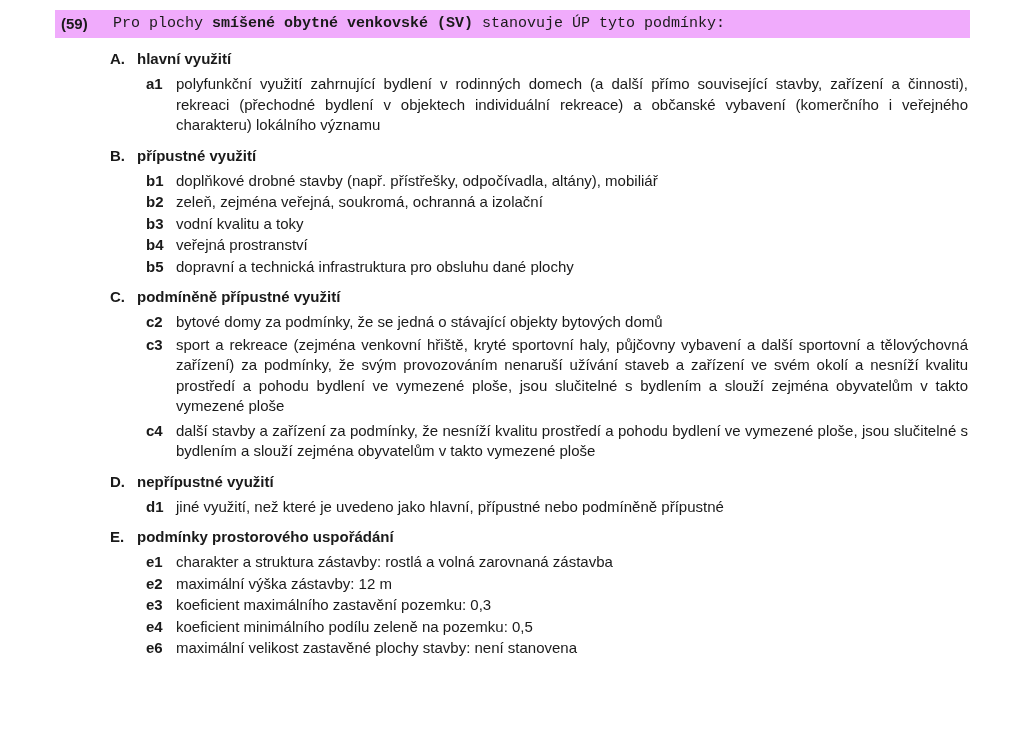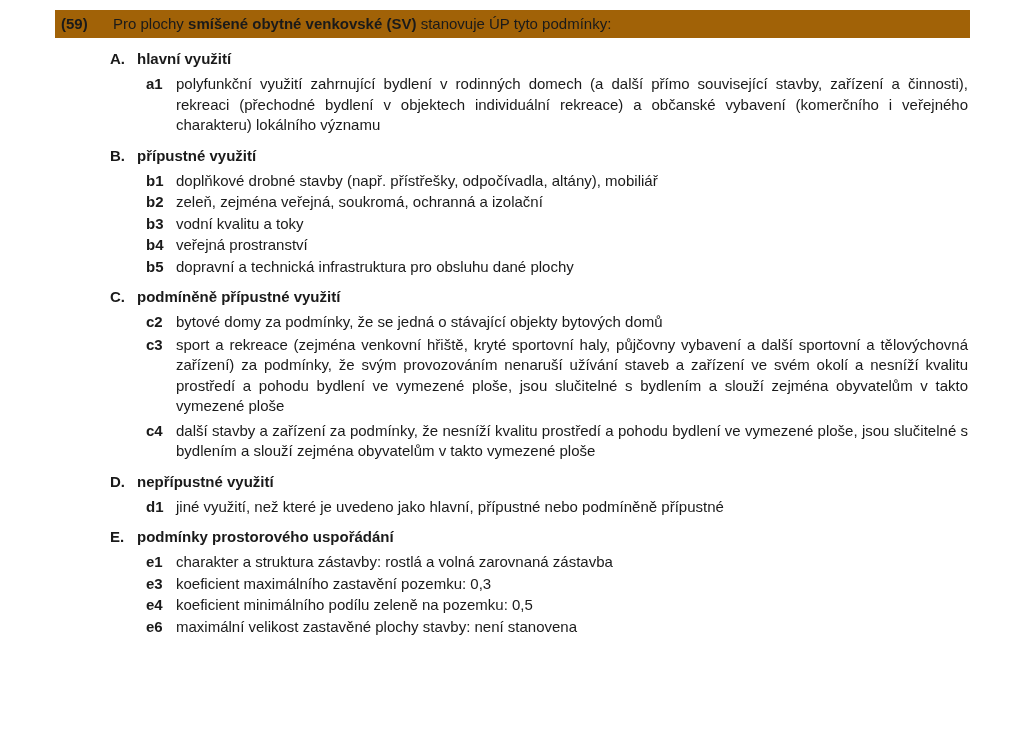--- a/index.html
+++ b/index.html
@@ -8,27 +8,27 @@
     background: #ffffff;
     overflow: hidden;
   }
   body {
     font-family: "Liberation Sans", sans-serif;
     font-size: 15px;
     color: #1a1a1a;
   }
   .header-bar {
     margin: 10px 54px 0 55px;
-    background: #a16207;
+    background: #f0abfc;
     display: flex;
     padding: 4px 8px 4px 6px;
     line-height: 20px;
   }
   .hnum { font-weight: bold; width: 52px; flex-shrink: 0; }
-  .htext { flex: 1; }
+  .htext { flex: 1; font-family: Liberation Mono, monospace; }
   .htext b { font-weight: bold; }
   .content { margin: 0 56px 0 110px; }
   .section { margin-top: 10px; }
   .section:first-child { margin-top: 11px; }
   .sec-title {
     display: flex;
     line-height: 20px;
     margin-bottom: 5px;
     font-weight: bold;
   }
@@ -122,20 +122,24 @@
       <div class="section">
         <div class="sec-title">
           <span class="sec-letter">E.</span>
           <span class="sec-name">podmínky prostorového uspořádání</span>
         </div>
         <div class="item">
           <span class="ilabel">e1</span>
           <span class="itext">charakter a struktura zástavby: rostlá a volná zarovnaná zástavba</span>
         </div>
         <div class="item">
+          <span class="ilabel">e2</span>
+          <span class="itext">maximální výška zástavby: 12 m</span>
+        </div>
+        <div class="item">
           <span class="ilabel">e3</span>
           <span class="itext">koeficient maximálního zastavění pozemku: 0,3</span>
         </div>
         <div class="item">
           <span class="ilabel">e4</span>
           <span class="itext">koeficient minimálního podílu zeleně na pozemku: 0,5</span>
         </div>
         <div class="item">
           <span class="ilabel">e6</span>
           <span class="itext">maximální velikost zastavěné plochy stavby: není stanovena</span>

